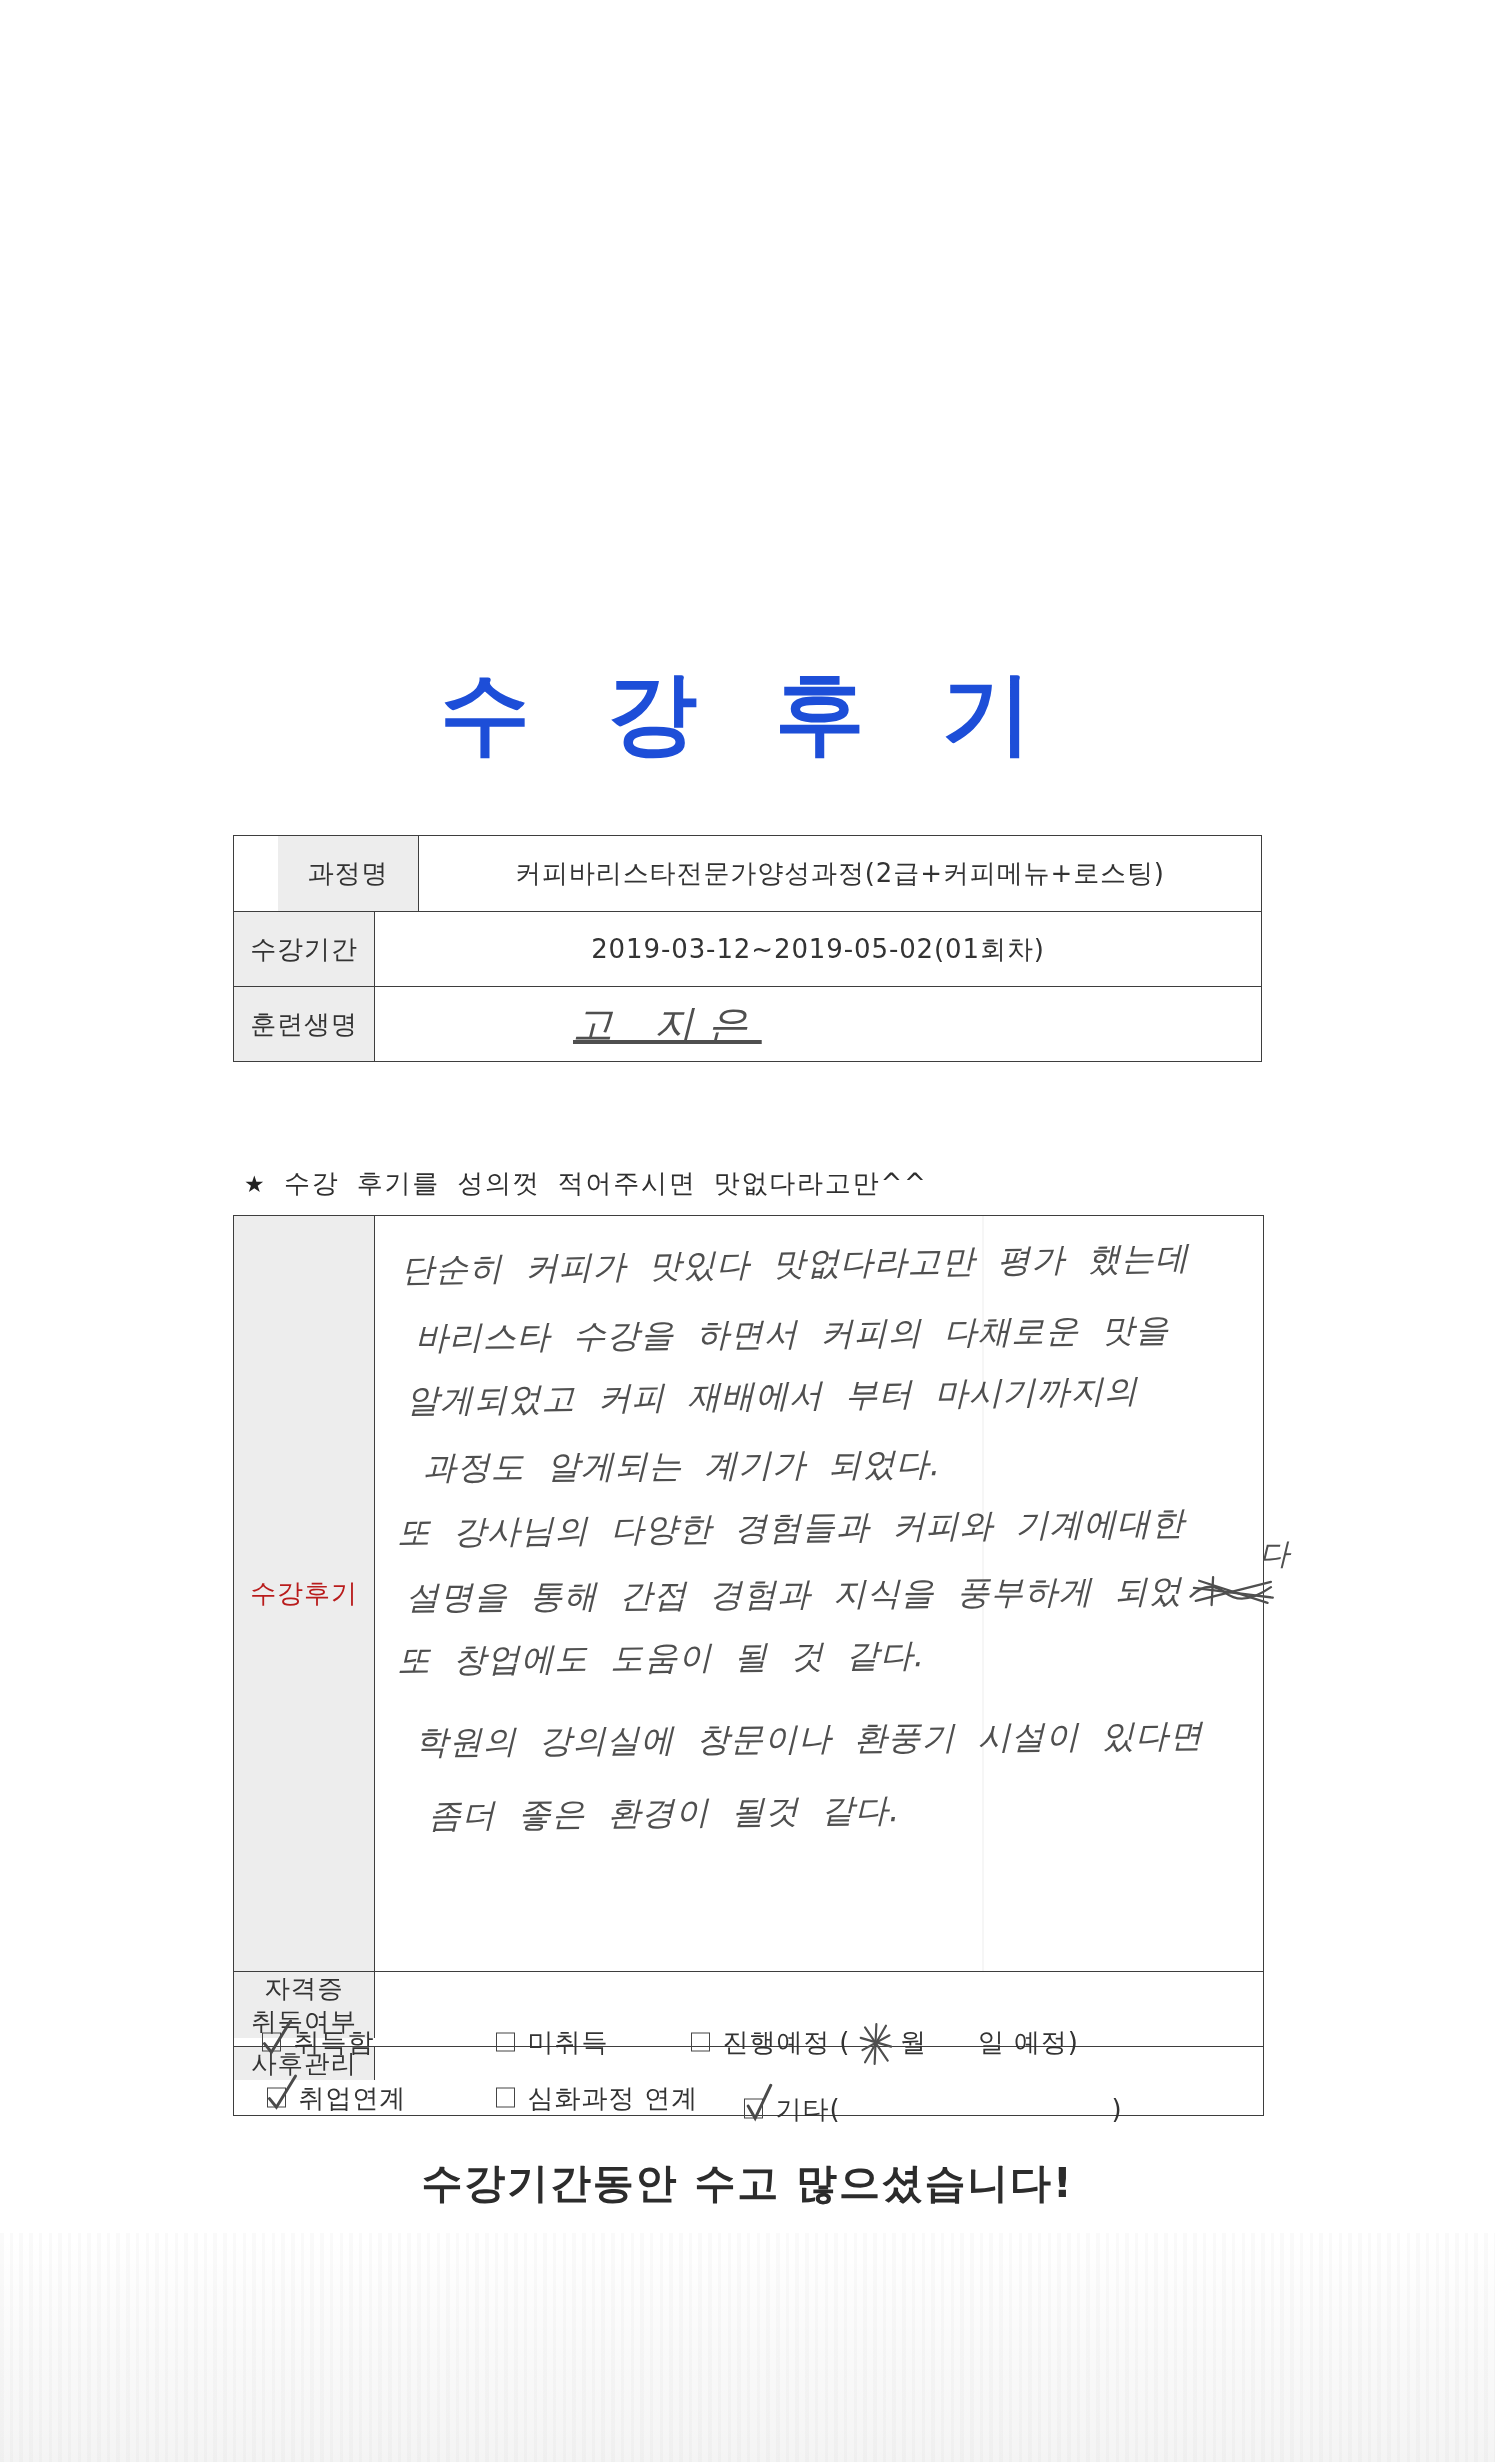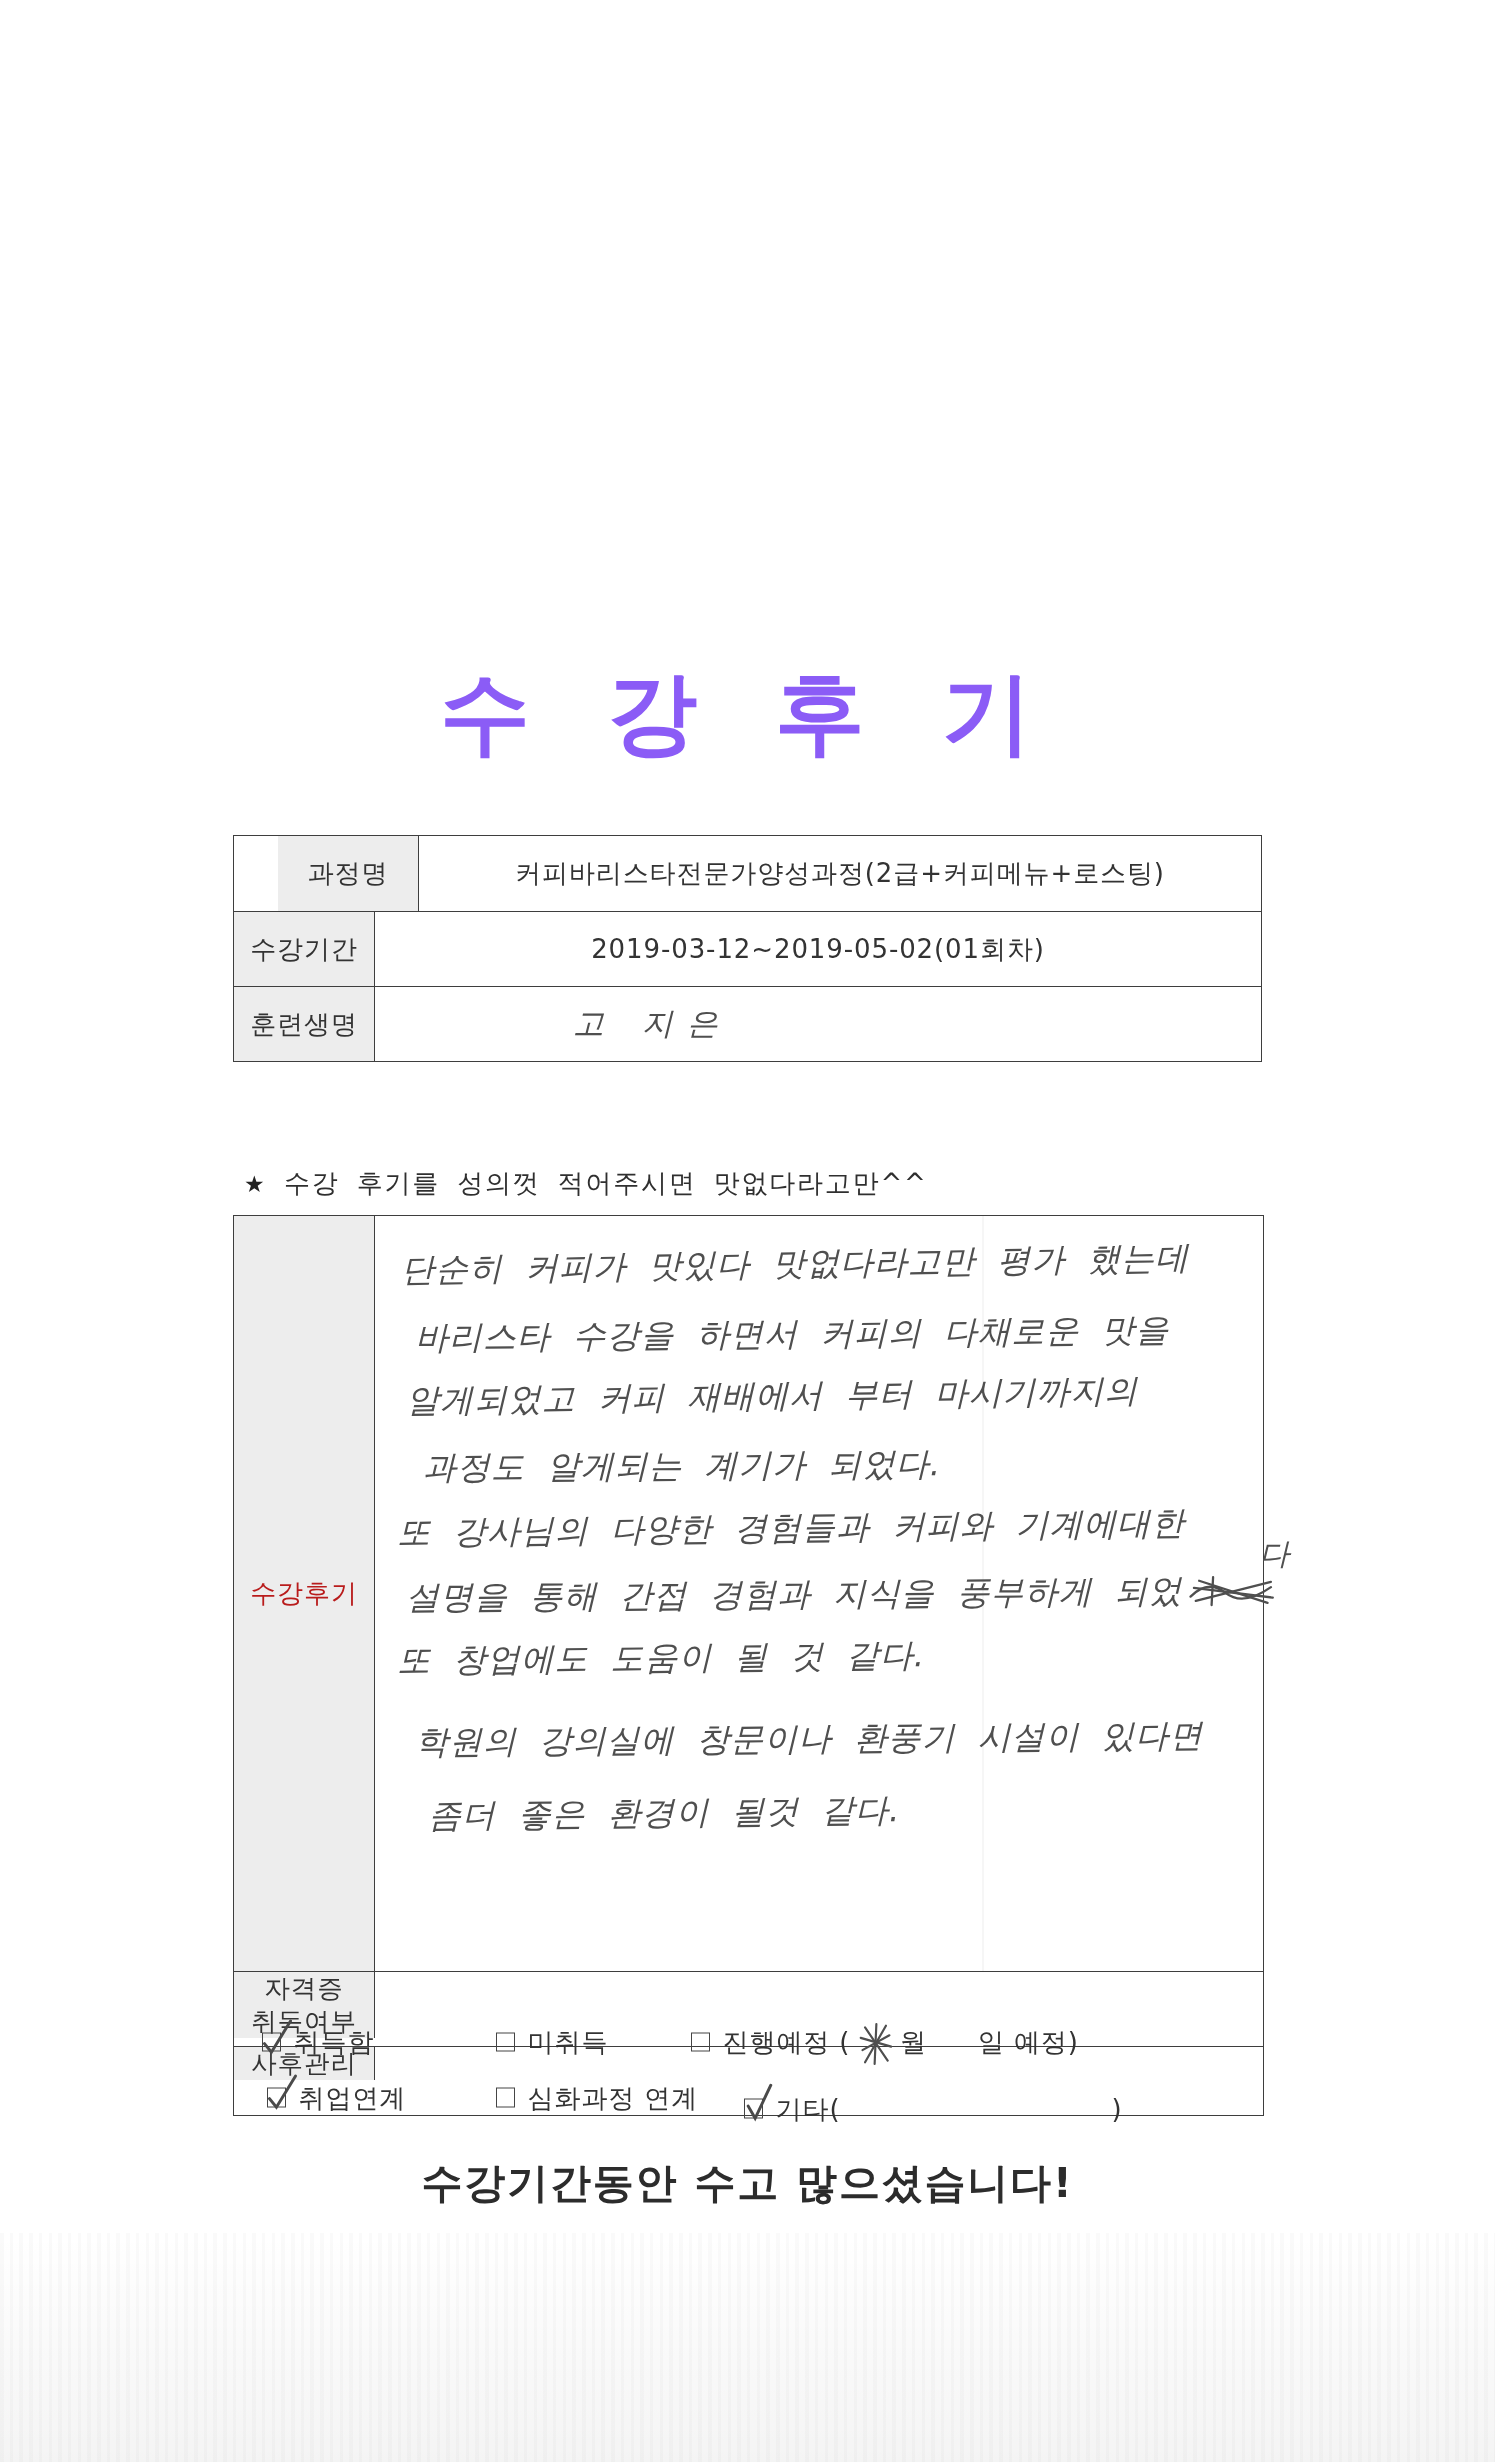--- a/index.html
+++ b/index.html
@@ -10,42 +10,42 @@
   .scan-shading {
     position:absolute; left:0; right:0; bottom:0; height:229px;
     background:
       repeating-linear-gradient(90deg, rgba(0,0,0,0.018) 0 3.5px, rgba(0,0,0,0) 3.5px 9.7px),
       linear-gradient(to bottom, rgba(0,0,0,0) 0%, rgba(0,0,0,0.025) 55%, rgba(0,0,0,0.045) 100%);
   }
 
   .title {
     position:absolute; top:653px; left:0; width:100%;
     text-align:center; font-size:90px; font-weight:bold;
-    letter-spacing:23px; color:#8b5cf6; white-space:nowrap;
+    letter-spacing:23px; color:#1d4ed8; white-space:nowrap;
   }
 
   
   .info-table {
     position:absolute; left:233px; top:835px; width:1029px;
     border:1.8px solid #3e3e3e; background:#fff;
   }
   .info-row { display:flex; height:75px; border-top:1.8px solid #3e3e3e; }
   .info-row:first-child { border-top:none;padding-left:44px; }
   .cell-label {
     width:141px; background:#ededed; border-right:1.8px solid #3e3e3e;
     display:flex; align-items:center; justify-content:center;
     font-size:26px; color:#333; letter-spacing:0.9px; flex-shrink:0;
   }
   .cell-value {
     flex:1; display:flex; align-items:center; justify-content:center;
     font-size:26px; color:#333; letter-spacing:0.9px;
   }
   .cell-value.handwrite-name {
     justify-content:flex-start; padding-left:198px;
-    font-size:31px; letter-spacing:14px;
+    font-size:40px; letter-spacing:14px;text-decoration:underline;
   }
 
   .handwriting {
     font-style:italic; color:#4f4f4f;
     font-family:"DejaVu Sans","Liberation Sans",sans-serif;
   }
 
   
   .note {
     position:absolute; left:244px; top:1166px;

